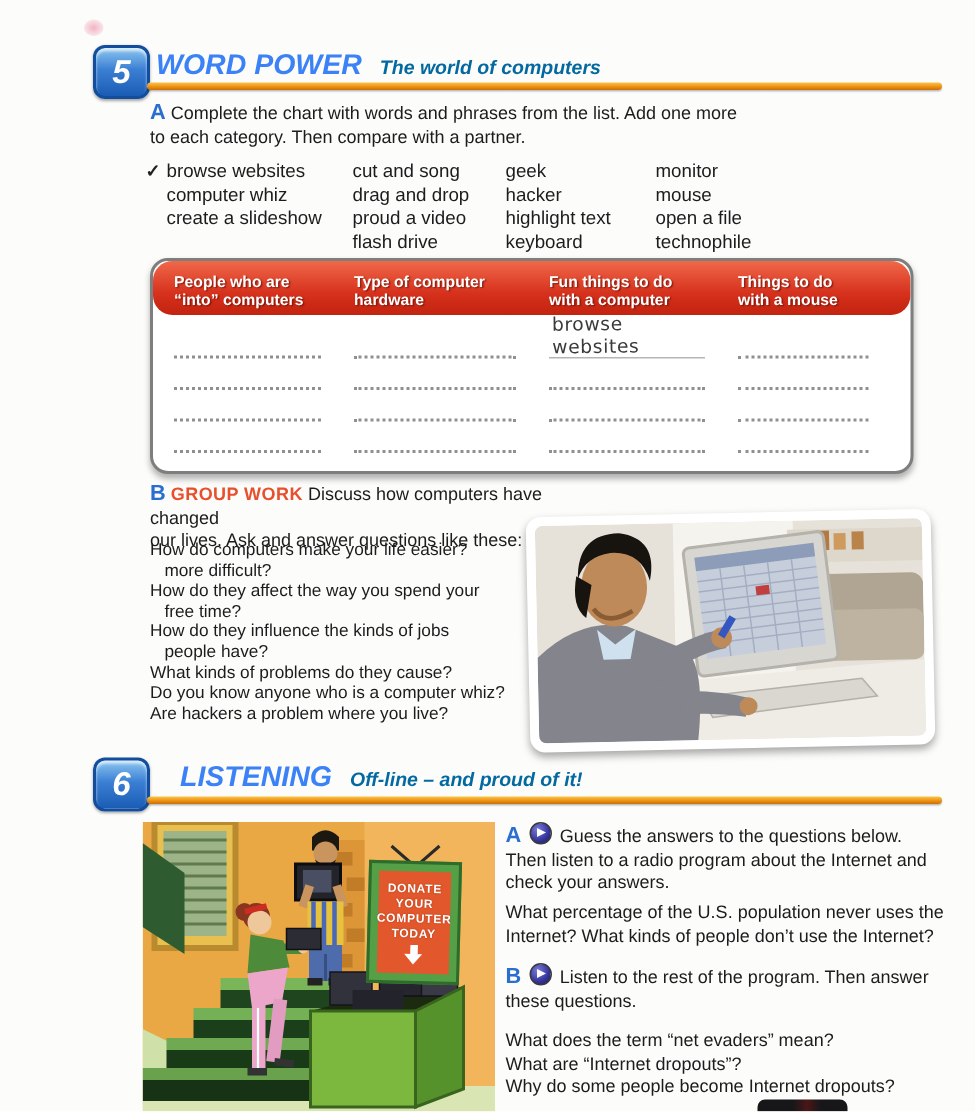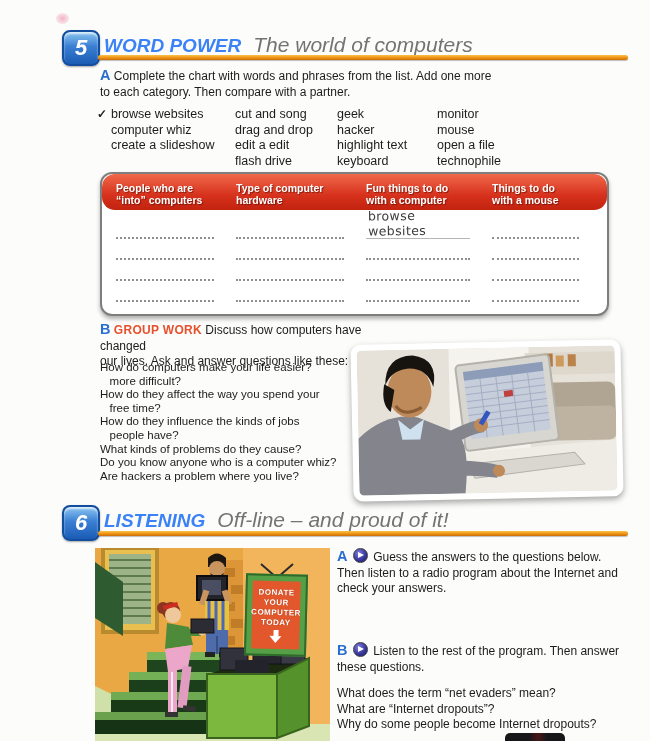--- a/index.html
+++ b/index.html
@@ -8,21 +8,21 @@
   .abs{position:absolute;}
 
   
   .badge{position:absolute;width:34px;height:32px;border-radius:8px;
          background:linear-gradient(#8cc6f0,#3b7fd4 45%,#1a5cb4);
          border:2px solid #124d9e;color:#fff;font-weight:bold;font-style:italic;
          font-size:22px;display:flex;align-items:center;justify-content:center;
          box-shadow:inset 0 2px 2px rgba(255,255,255,.7),0 1px 2px rgba(0,0,0,.35);}
   .sec-title{position:absolute;white-space:nowrap;}
   .sec-title .t1{font-size:19px;font-weight:bold;font-style:italic;color:#3b82f6;}
-  .sec-title .t2{font-size:21px;font-weight:normal;font-style:italic;color:#737373;margin-left:12px;}
+  .sec-title .t2{font-size:13px;font-weight:bold;font-style:italic;color:#0369a1;margin-left:12px;}
   .rule{position:absolute;height:5px;border-radius:3px;
         background:linear-gradient(#f9c34a,#ef9212 55%,#c96d08);box-shadow:0 1px 1px rgba(0,0,0,.25);}
 
   .plabel{color:#2a6fd0;font-weight:bold;font-size:14.5px;}
   .groupwork{color:#e8502d;font-weight:bold;font-size:12px;letter-spacing:.3px;}
   .body-text{font-size:12px;line-height:15.5px;color:#1c1c1c;}
   .preline{white-space:pre-line;}
   .prewrap{white-space:pre-wrap;}
 
   
@@ -100,21 +100,21 @@
   <div class="abs wordlist" style="left:97px;top:107px;width:500px;">
     <div class="col">
       <span class="check">✓</span>
       <div class="item">browse websites</div>
       <div class="item">computer whiz</div>
       <div class="item">create a slideshow</div>
     </div>
     <div class="col">
       <div>cut and song</div>
       <div>drag and drop</div>
-      <div>edit a edit</div>
+      <div>proud a video</div>
       <div>flash drive</div>
     </div>
     <div class="col">
       <div>geek</div>
       <div>hacker</div>
       <div>highlight text</div>
       <div>keyboard</div>
     </div>
     <div class="col">
       <div>monitor</div>
@@ -230,21 +230,21 @@
       <polygon points="40,70 52,80 66,70 62,90 44,90" fill="#cfe0ef"></polygon>
       <path d="M70,94 Q100,76 120,72 L126,84 Q102,88 82,106 Z" fill="#83848c"></path>
       <circle cx="123" cy="77" r="7" fill="#bf8a5a"></circle>
       <rect x="124" y="62" width="5" height="15" fill="#3356c0" transform="rotate(32 126 70)"></rect>
       <path d="M96,112 Q122,112 142,118 L138,130 Q112,126 94,128 Z" fill="#83848c"></path>
       <circle cx="140" cy="123" r="6" fill="#bf8a5a"></circle>
     </svg>
   </div>
 
   <div class="badge" style="left:62px;top:505px;">6</div>
-  <div class="sec-title" style="left:104px;top:508px;">
+  <div class="sec-title" style="left:120px;top:508px;">
     <span class="t1">LISTENING</span><span class="t2">Off-line – and proud of it!</span>
   </div>
   <div class="rule" style="left:98px;top:531px;width:530px;"></div>
 
   <div class="cartoon" style="left:95px;top:548px;width:235px;height:193px;">
     <svg width="235" height="193" viewBox="0 0 235 193">
       <rect width="235" height="193" fill="#eaa845"></rect>
       <rect x="148" width="87" height="193" fill="#f2b55c"></rect>
       <rect y="176" width="235" height="17" fill="#d9e6b3"></rect>
       <polygon points="0,138 78,176 0,176" fill="#cfe0a8"></polygon>
@@ -334,20 +334,22 @@
   </div>
 
   <div class="abs body-text" style="left:337px;top:548px;width:295px;">
     <span class="plabel">A</span>
     <span class="audio-icon"><span class="tri"></span></span>
     <span class="preline">Guess the answers to the questions below.
 Then listen to a radio program about the Internet and
 check your answers.</span>
   </div>
 
+  <div class="abs body-text preline" style="left:337px;top:601px;width:295px;">What percentage of the U.S. population never uses the
+Internet? What kinds of people don’t use the Internet?</div>
 
   <div class="abs body-text" style="left:337px;top:642px;width:295px;">
     <span class="plabel">B</span>
     <span class="audio-icon"><span class="tri"></span></span>
     <span class="preline">Listen to the rest of the program. Then answer
 these questions.</span>
   </div>
 
   <div class="abs body-text" style="left:337px;top:686px;width:295px;">
     <div>What does the term “net evaders” mean?</div>

